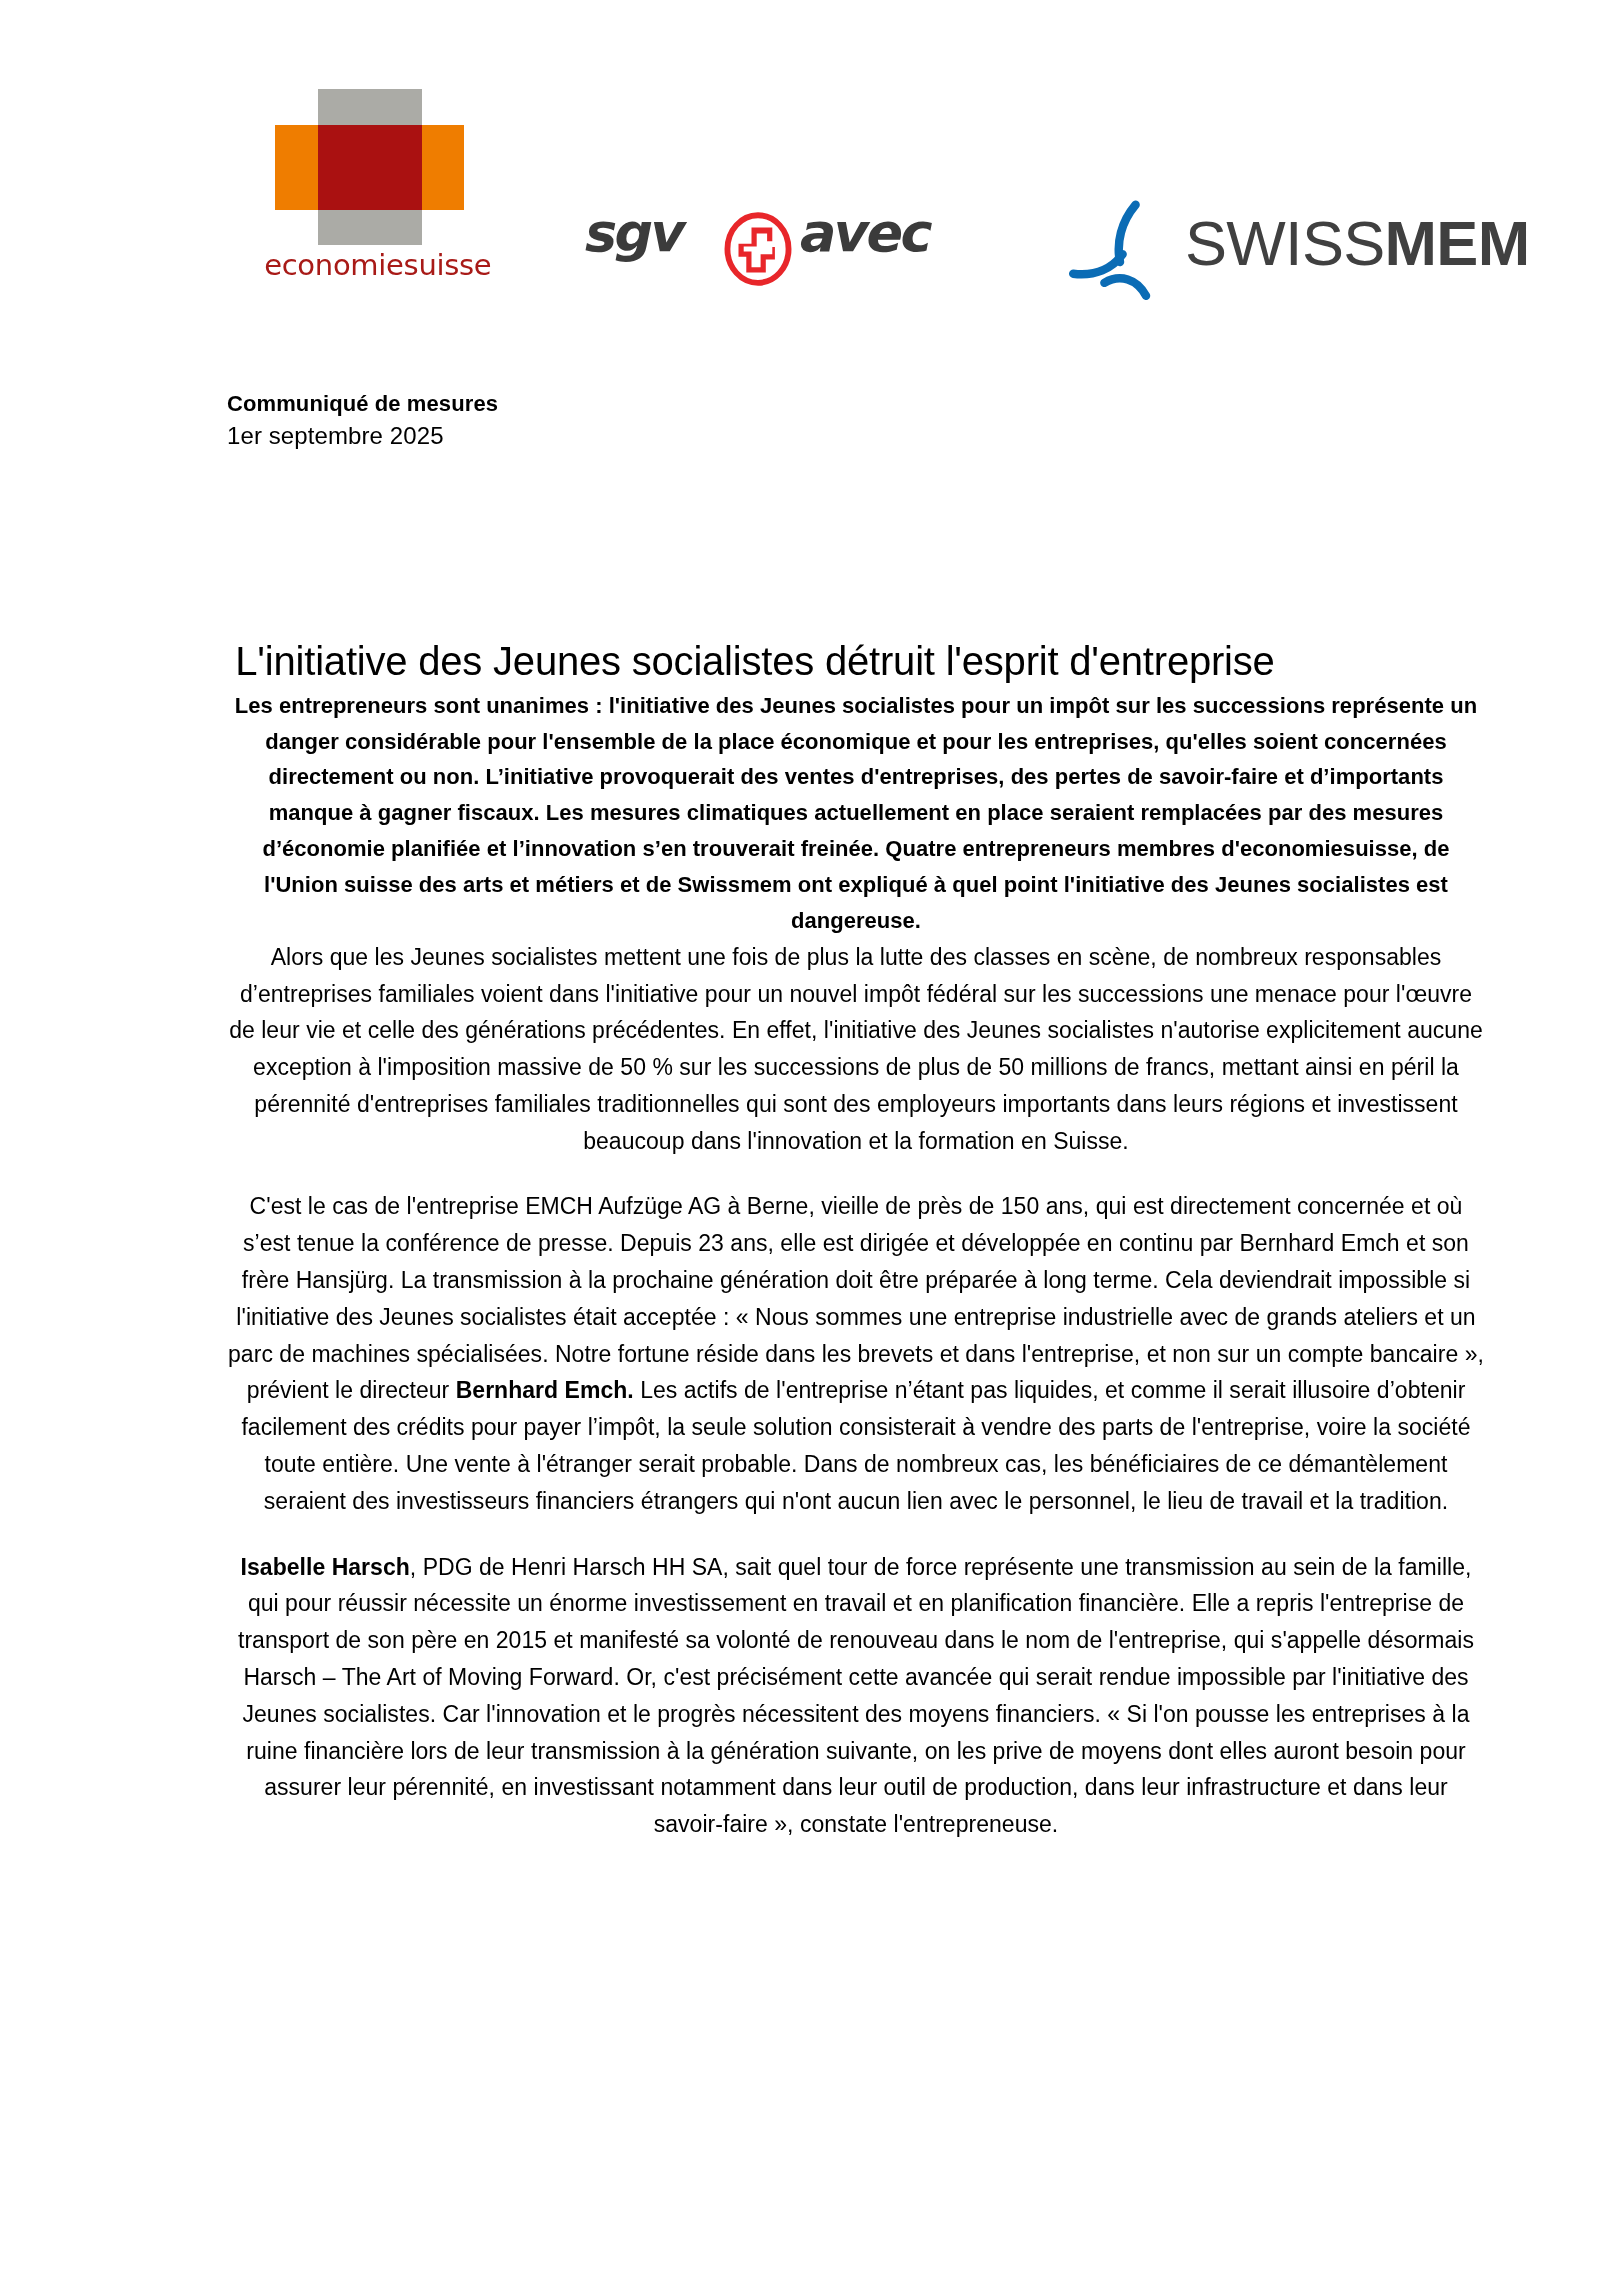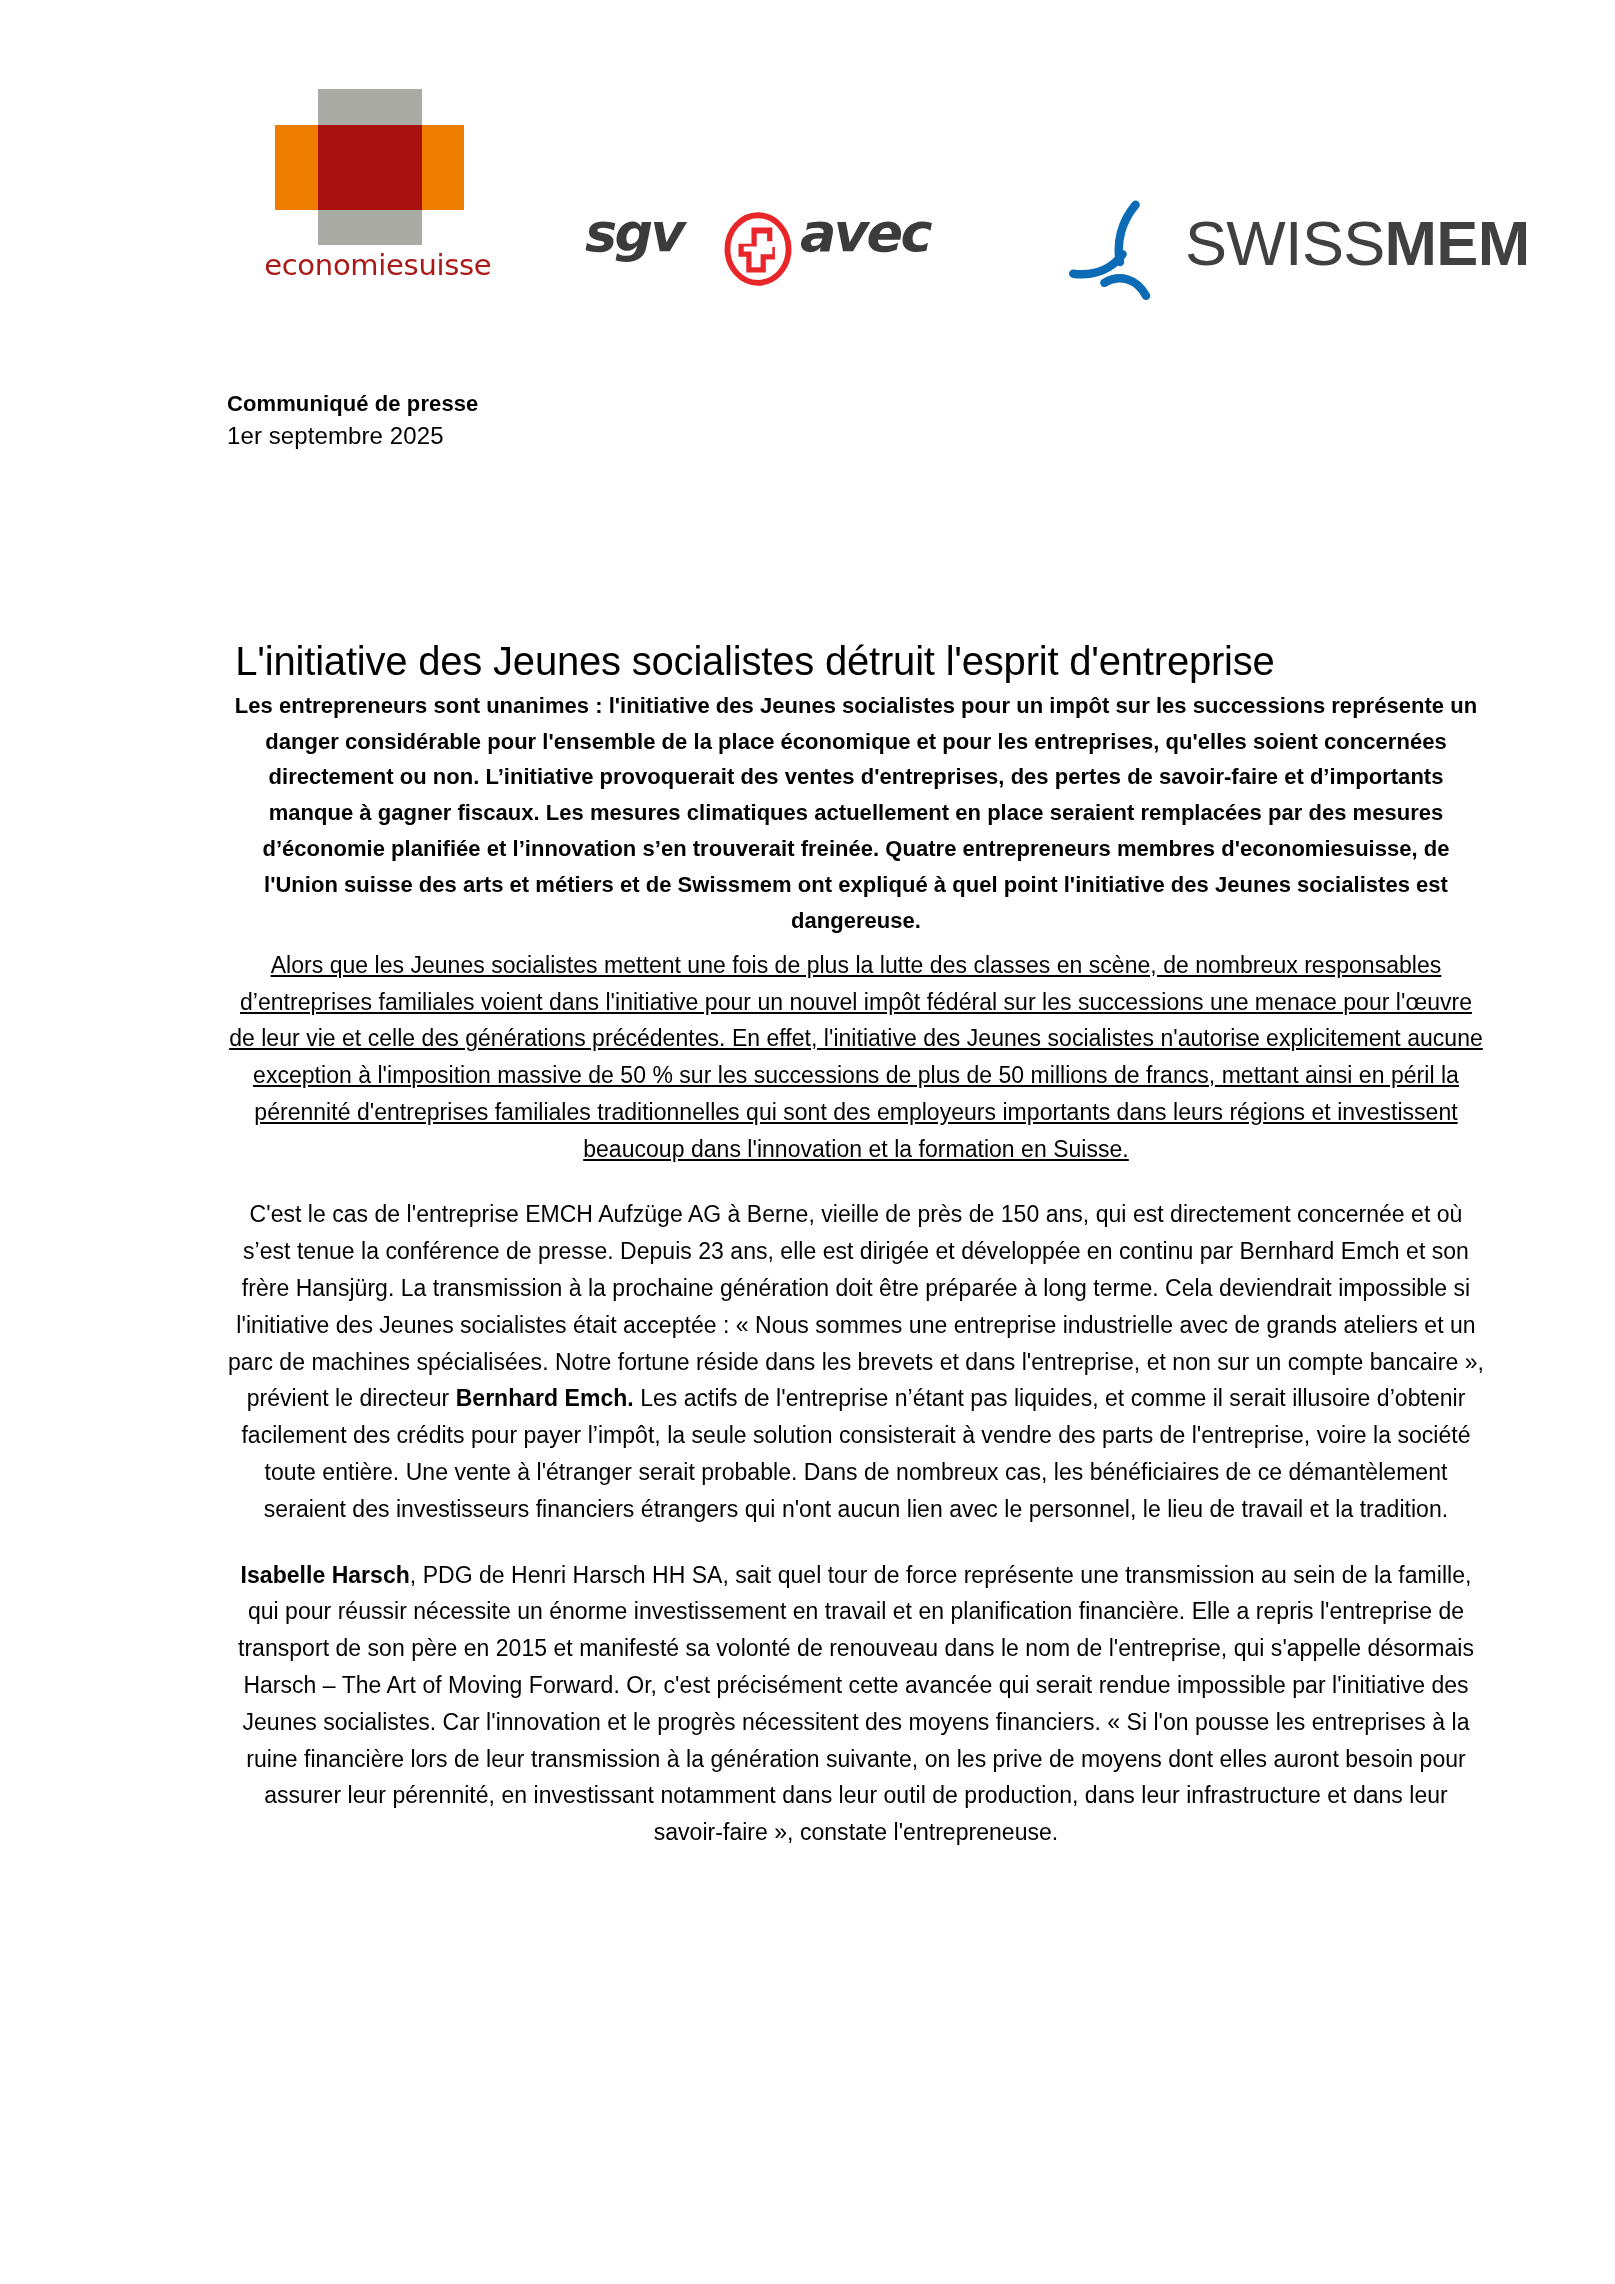--- a/index.html
+++ b/index.html
@@ -189,21 +189,21 @@
   }
 
   p.body-par {
     margin: 29px 0 0 0;
     font-size: 23px;
     font-weight: 400;
     line-height: 1.60;
     letter-spacing: 0.03px;
     max-width: 1258px;
   }
-  p.body-par:first-of-type { margin-top: 8px; text-decoration: underline; }
+  p.body-par:first-of-type { margin-top: 0; }
 
   .bold { font-weight: 700; }
 </style>
 </head>
 <body>
 
 <div class="page">
 
   <div class="logo-bar">
 
@@ -240,21 +240,21 @@
         </svg>
       </div>
       <div class="sm-word">
         <span class="light">SWISS</span><span class="heavy">MEM</span>
       </div>
     </div>
 
   </div>
 
   <div class="meta-block">
-    <div class="meta-title">Communiqué de presse</div>
+    <div class="meta-title">Communiqué de mesures</div>
     <div class="meta-date">1er septembre 2025</div>
   </div>
 
   <div class="article">
 
     <h1 class="headline">L'initiative des Jeunes socialistes détruit l'esprit d'entreprise</h1>
 
     <p class="lead">Les entrepreneurs sont unanimes : l'initiative des Jeunes socialistes pour un impôt sur les successions représente un danger considérable pour l'ensemble de la place économique et pour les entreprises, qu'elles soient concernées directement ou non. L’initiative provoquerait des ventes d'entreprises, des pertes de savoir-faire et d’importants manque à gagner fiscaux. Les mesures climatiques actuellement en place seraient remplacées par des mesures d’économie planifiée et l’innovation s’en trouverait freinée. Quatre entrepreneurs membres d'economiesuisse, de l'Union suisse des arts et métiers et de Swissmem ont expliqué à quel point l'initiative des Jeunes socialistes est dangereuse.</p>
 
     <div id="paragraphs">

